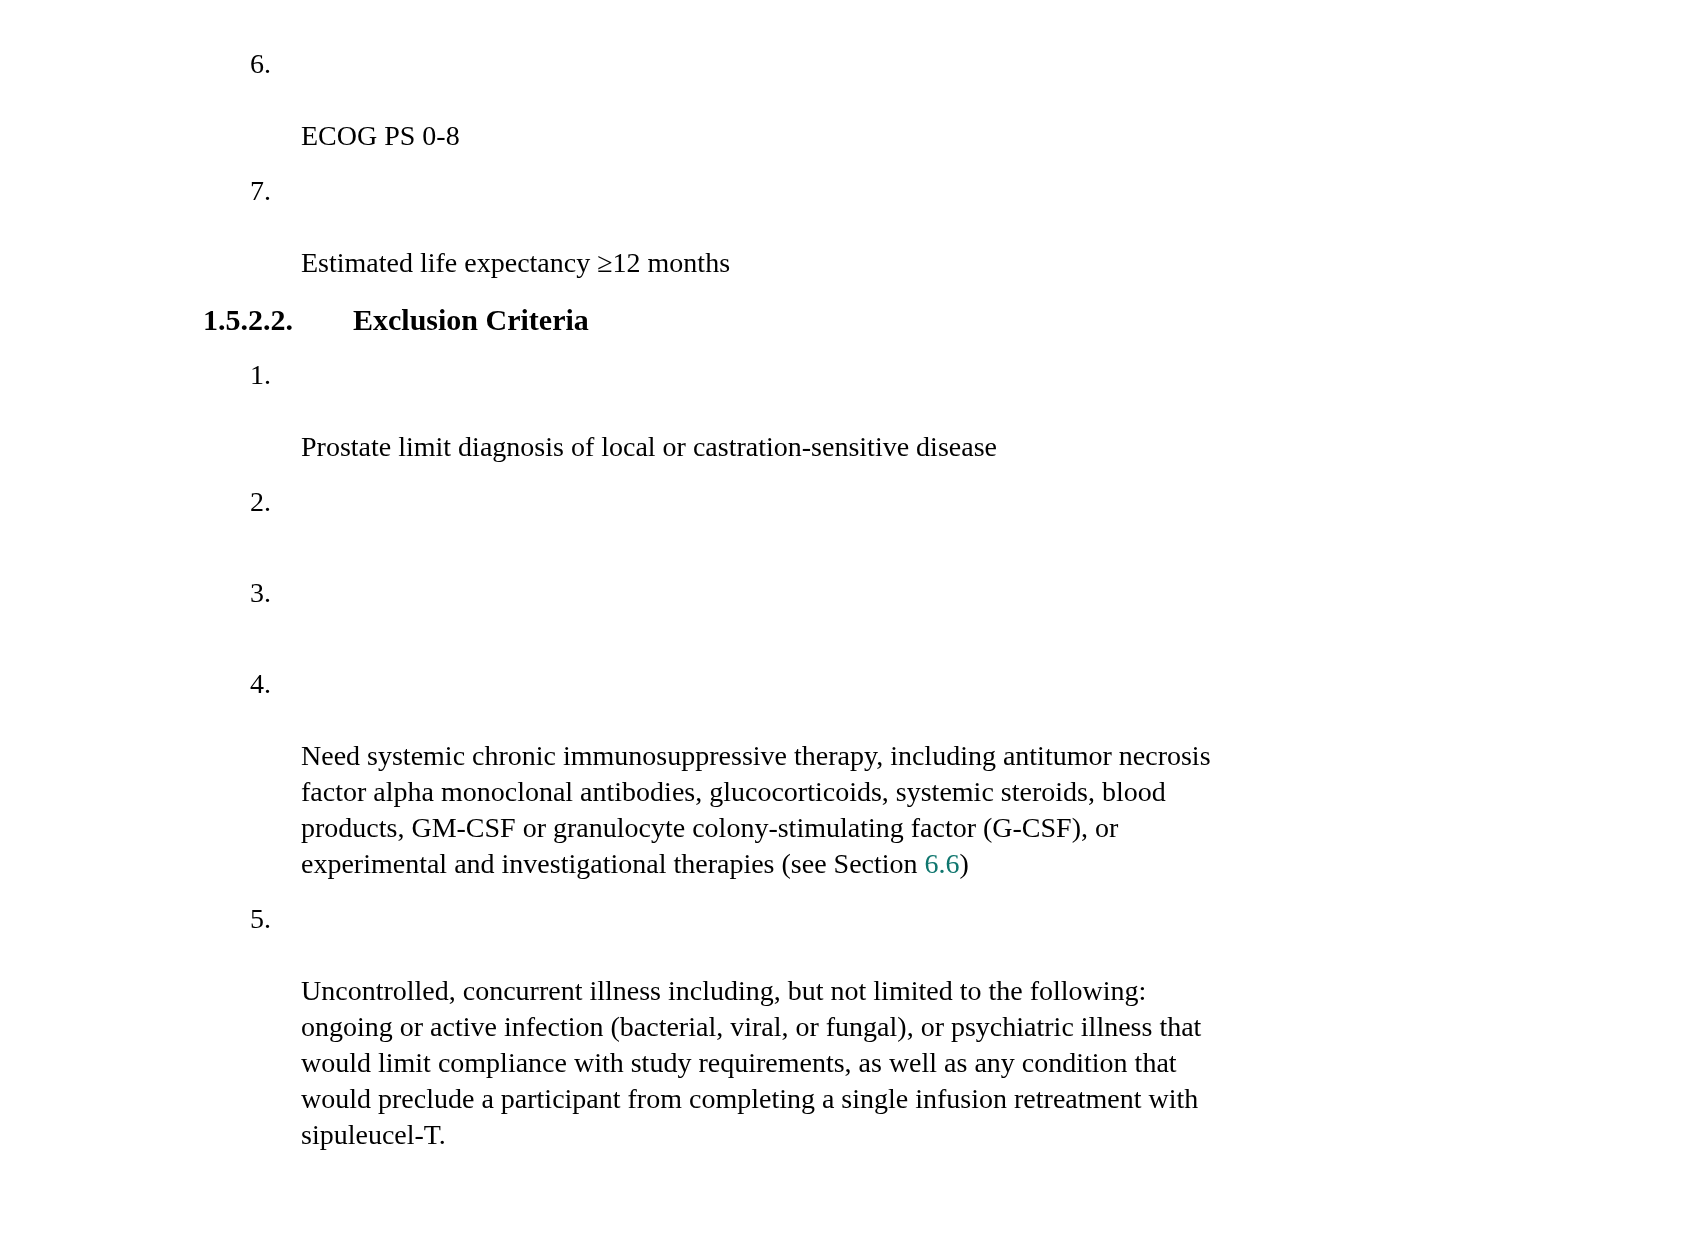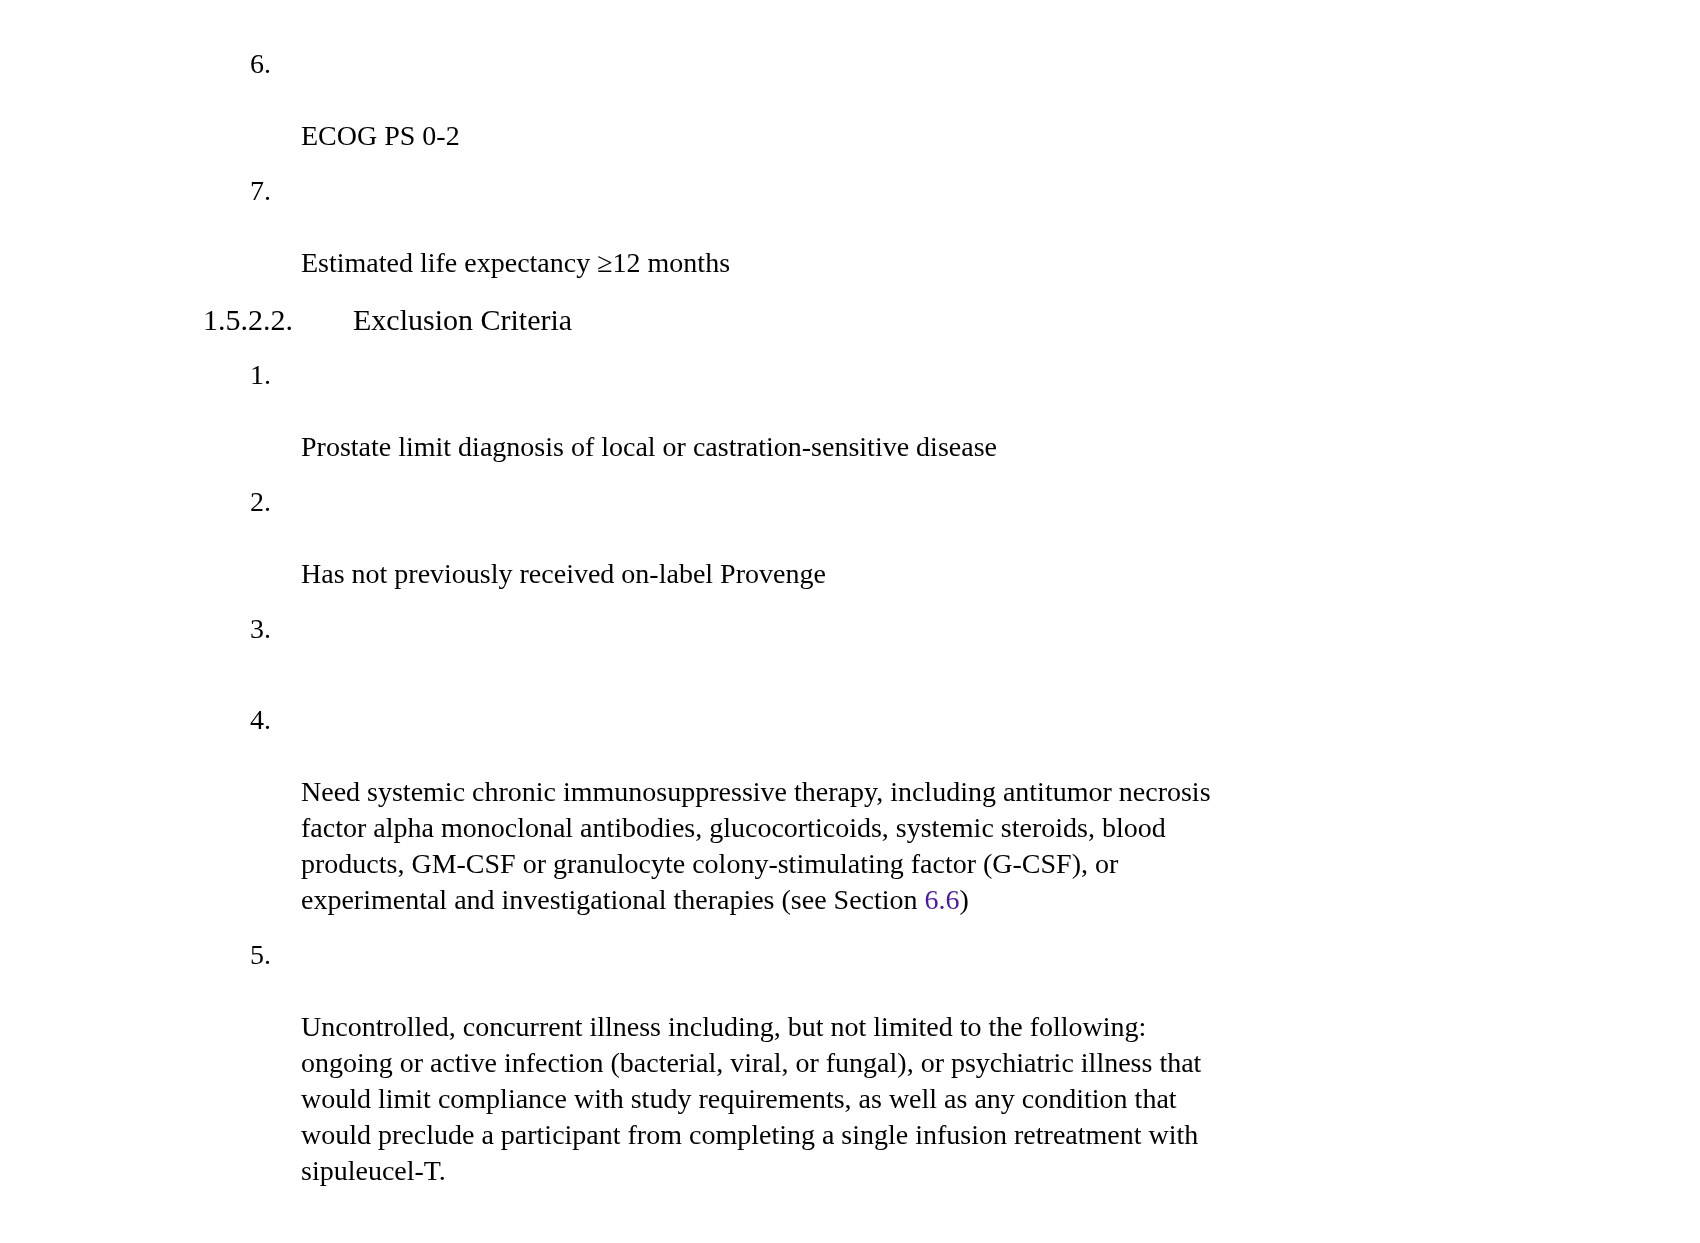--- a/index.html
+++ b/index.html
@@ -33,68 +33,67 @@
   }
   .item .num {
     position: absolute;
     left: -51px;
     top: 0;
     white-space: normal;
   }
   .heading {
     position: relative;
     margin: 0 0 17px 203px;
-    font-weight: normal;
+    font-weight: bold;
     font-size: 30px;
     line-height: 40px;
   }
   .heading .heading-number {
     position: absolute;
     left: 0;
     top: 0;
   }
   .heading .heading-title {
     margin-left: 150px;
     margin-top: 12px;
   }
   .xref {
-    color: #4c1d95;
+    color: #0f766e;
     text-decoration: none;
     cursor: pointer;
   }
 </style>
 </head>
 <body>
 
 <div class="page">
 
   <ul class="doc-list">
     <li class="item">
       <span class="num">6.</span>
-      <span class="txt">ECOG PS 0-2</span>
+      <span class="txt">ECOG PS 0-8</span>
     </li>
     <li class="item">
       <span class="num">7.</span>
       <span class="txt">Estimated life expectancy ≥12 months</span>
     </li>
   </ul>
 
   <div class="heading">
     <span class="heading-number">1.5.2.2.</span>
     <span class="heading-title">Exclusion Criteria</span>
   </div>
 
   <ul class="doc-list">
     <li class="item">
       <span class="num">1.</span>
       <span class="txt">Prostate limit diagnosis of local or castration-sensitive disease</span>
     </li>
     <li class="item">
       <span class="num">2.</span>
-      <span class="txt">Has not previously received on-label Provenge</span>
     </li>
     <li class="item">
       <span class="num">3.</span>
     </li>
     <li class="item">
       <span class="num">4.</span>
       <span class="txt"><span>Need systemic chronic immunosuppressive therapy, including antitumor necrosis
 factor alpha monoclonal antibodies, glucocorticoids, systemic steroids, blood
 products, GM-CSF or granulocyte colony-stimulating factor (G-CSF), or
 experimental and investigational therapies (see Section </span><a class="xref">6.6</a><span>)</span></span>

